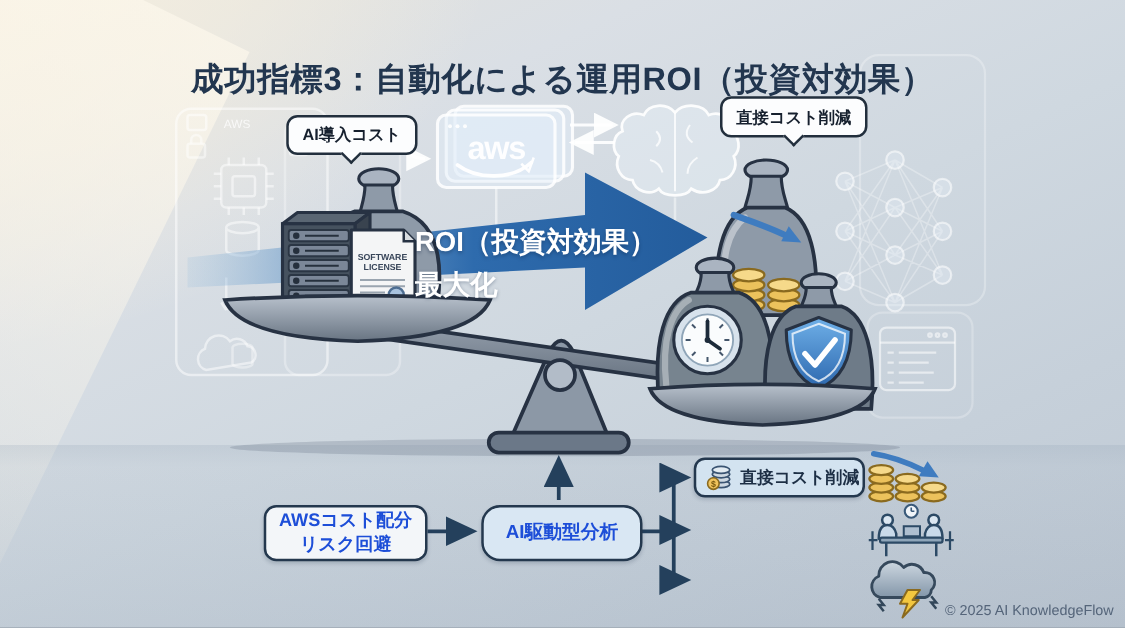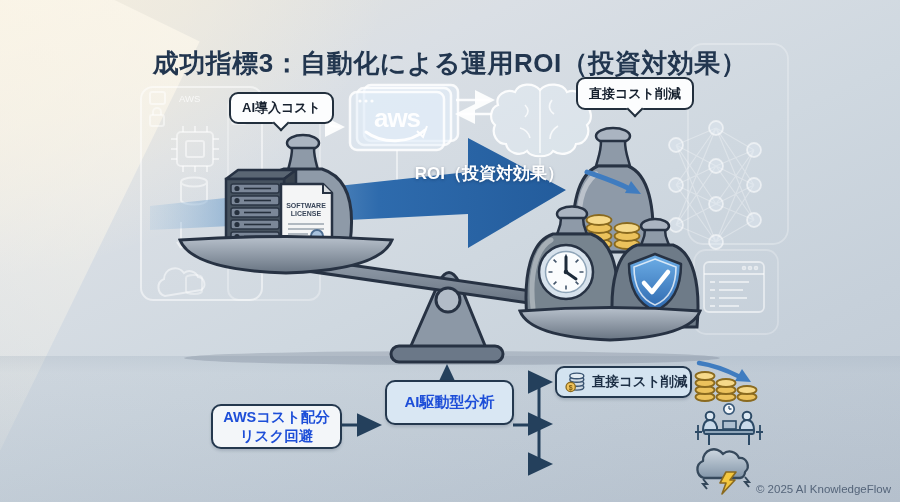--- a/index.html
+++ b/index.html
@@ -25,31 +25,31 @@
   }
   .bubble::after{
     content:"";position:absolute;left:50%;bottom:-7px;margin-left:-6px;
     width:10px;height:10px;background:#fcfdfe;
     border-right:2px solid #222f3d;border-bottom:2px solid #222f3d;
     transform:rotate(45deg);
   }
   .bubble-left{left:229px;top:68px;font-size:13px;height:22px;margin-top:24px;}
   .bubble-right{left:576px;top:77px;font-size:13px;height:23px;}
   .roi-text{
-    position:absolute;left:332px;top:161px;width:232px;text-align:right;
-    color:#ffffff;font-weight:700;font-size:17px;line-height:1.55;
+    position:absolute;left:332px;top:177px;width:232px;text-align:left;
+    color:#ffffff;font-weight:700;font-size:22px;line-height:1.55;
     text-shadow:0 1px 3px rgba(10,30,60,0.35);
   }
   .flow-box{
     position:absolute;display:flex;flex-direction:column;align-items:center;justify-content:center;
     border:2.5px solid #24384e;border-radius:10px;color:#1d4ed8;font-weight:700;
     line-height:1.25;text-align:center;box-shadow:0 2px 3px rgba(40,55,75,0.18);
   }
   .src-box{left:211px;top:404px;width:127px;height:41px;background:#f3f6f9;font-size:14.5px;}
-  .analysis-box{left:385px;top:380px;width:125px;height:41px;background:#d9e7f3;font-size:15px;}
+  .analysis-box{left:385px;top:404px;width:125px;height:41px;background:#d9e7f3;font-size:15px;border-radius:15px;}
   .outcome-box{
     position:absolute;left:555px;width:137px;height:32px;
     display:flex;align-items:center;gap:6px;padding:0 8px;box-sizing:border-box;
     background:#d3e3f0;border:2.5px solid #24384e;border-radius:9px;
     color:#1d2f45;font-weight:700;font-size:13.5px;box-shadow:0 2px 3px rgba(40,55,75,0.18);
   }
   .outcome-box .lbl{flex:1;text-align:center;white-space:nowrap;}
   .oicon{width:21px;height:21px;flex:0 0 auto;}
   .copyright{position:absolute;right:9px;top:483px;font-size:11.5px;color:#55657a;margin-left:36px;}
 </style>
@@ -331,20 +331,21 @@
 
   <div class="bubble bubble-left">
     <span>AI導入コスト</span>
   </div>
   <div class="bubble bubble-right">
     <span>直接コスト削減</span>
   </div>
 
   <div class="roi-text">
     <span style="display:block">ROI（投資対効果）</span>
+    <span style="display:block">最大化</span>
   </div>
 
   <div class="flow-box src-box">
     <span>AWSコスト配分</span>
     <span>リスク回避</span>
   </div>
   <div class="flow-box analysis-box">
     <span>AI駆動型分析</span>
   </div>
 

